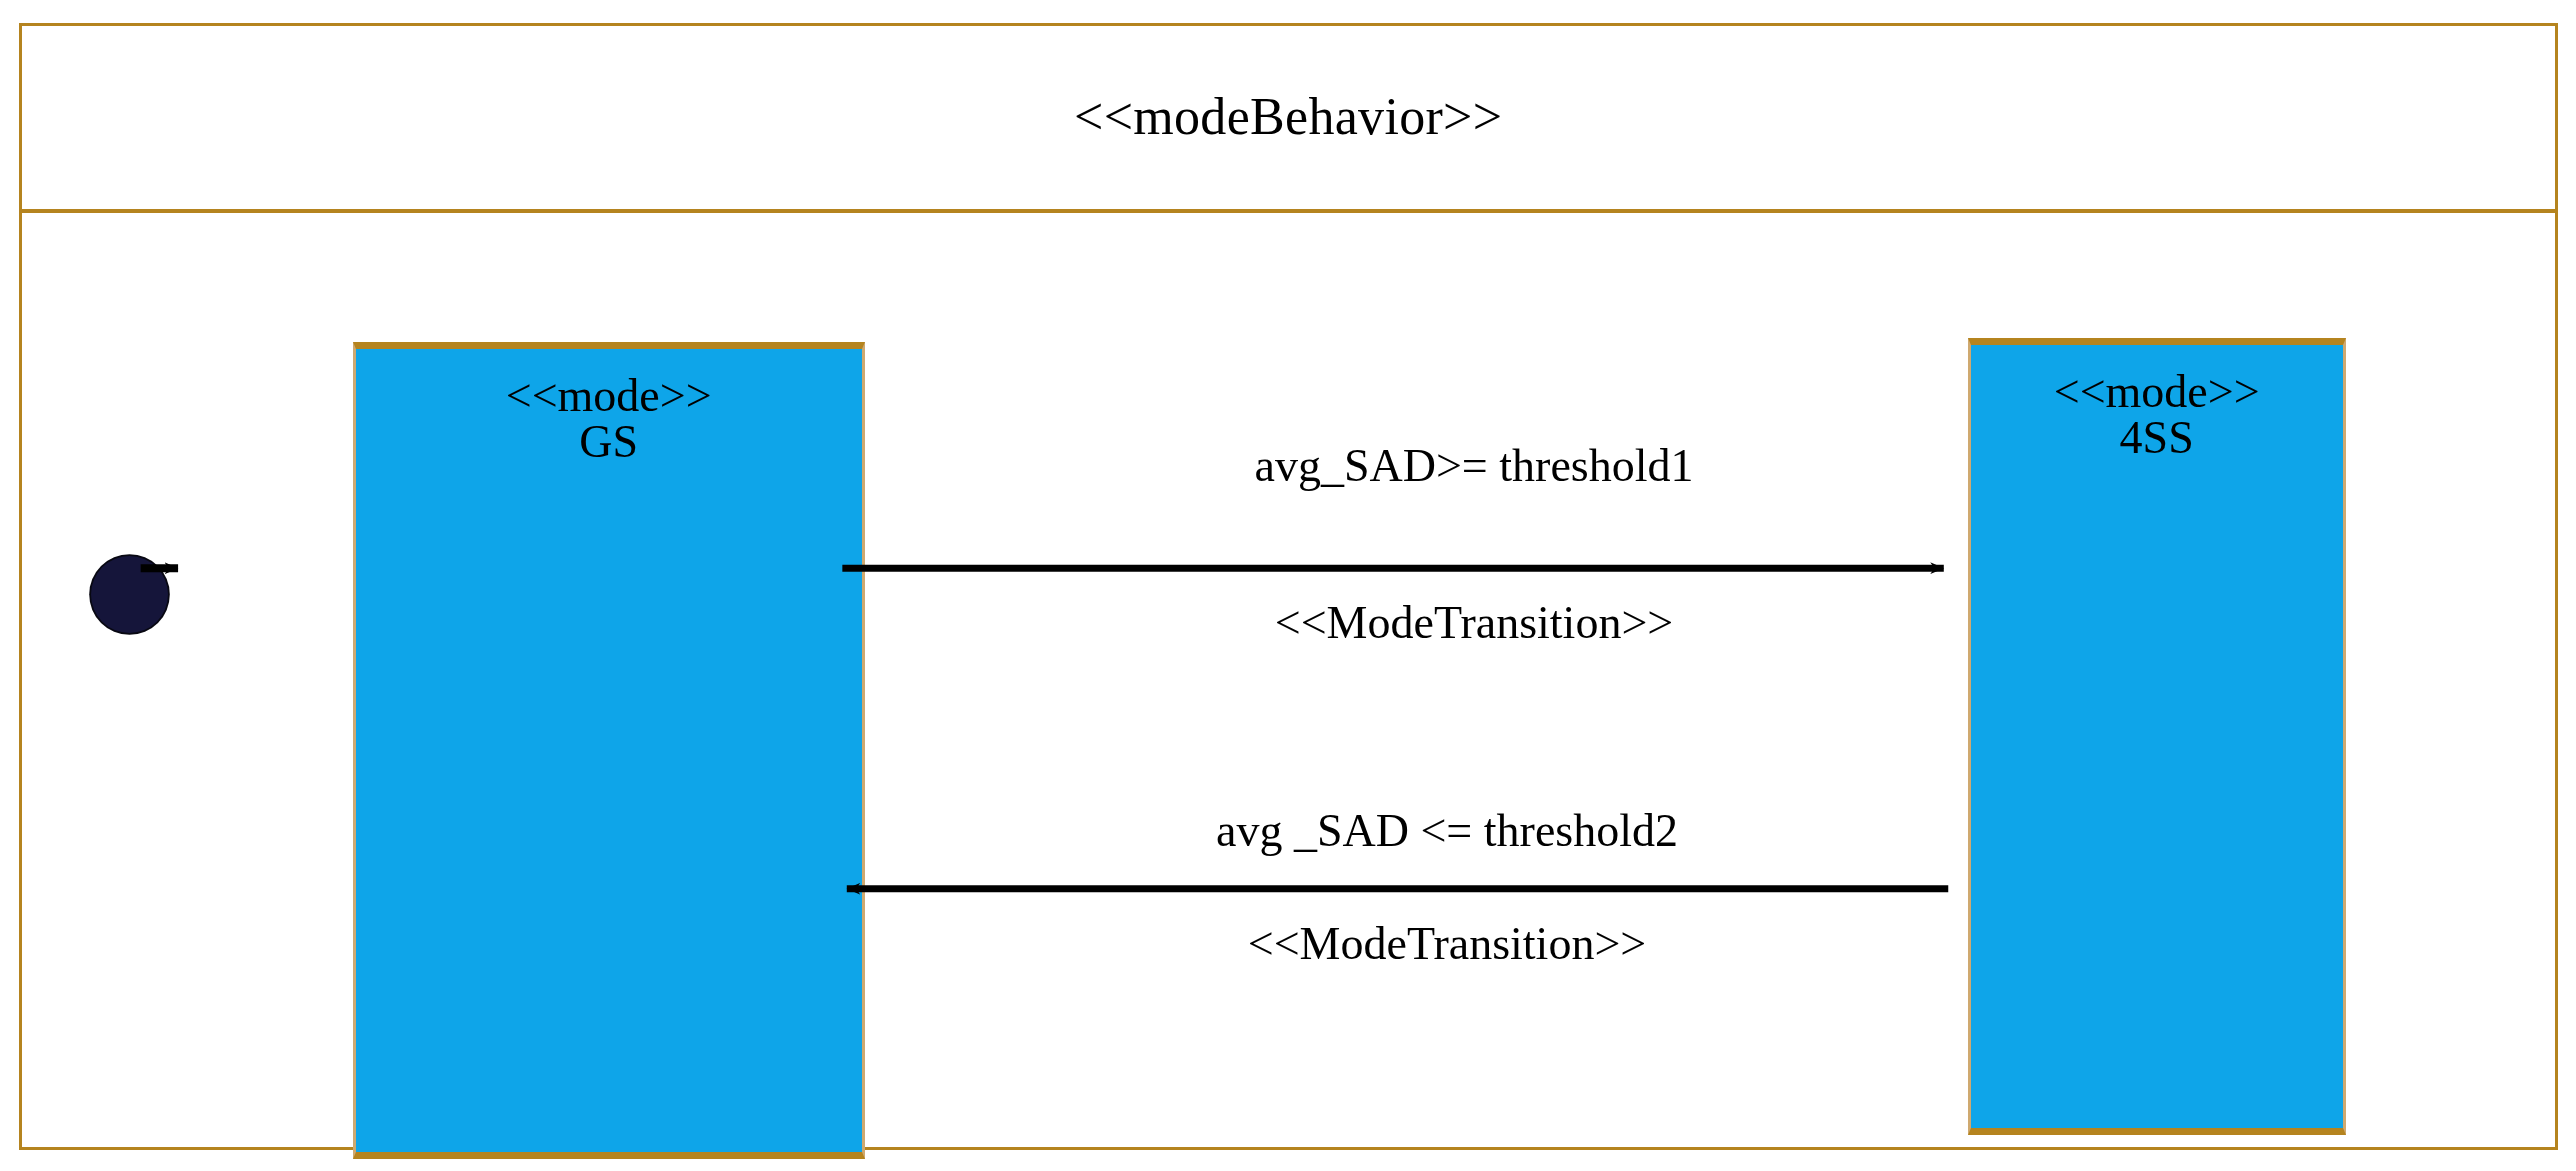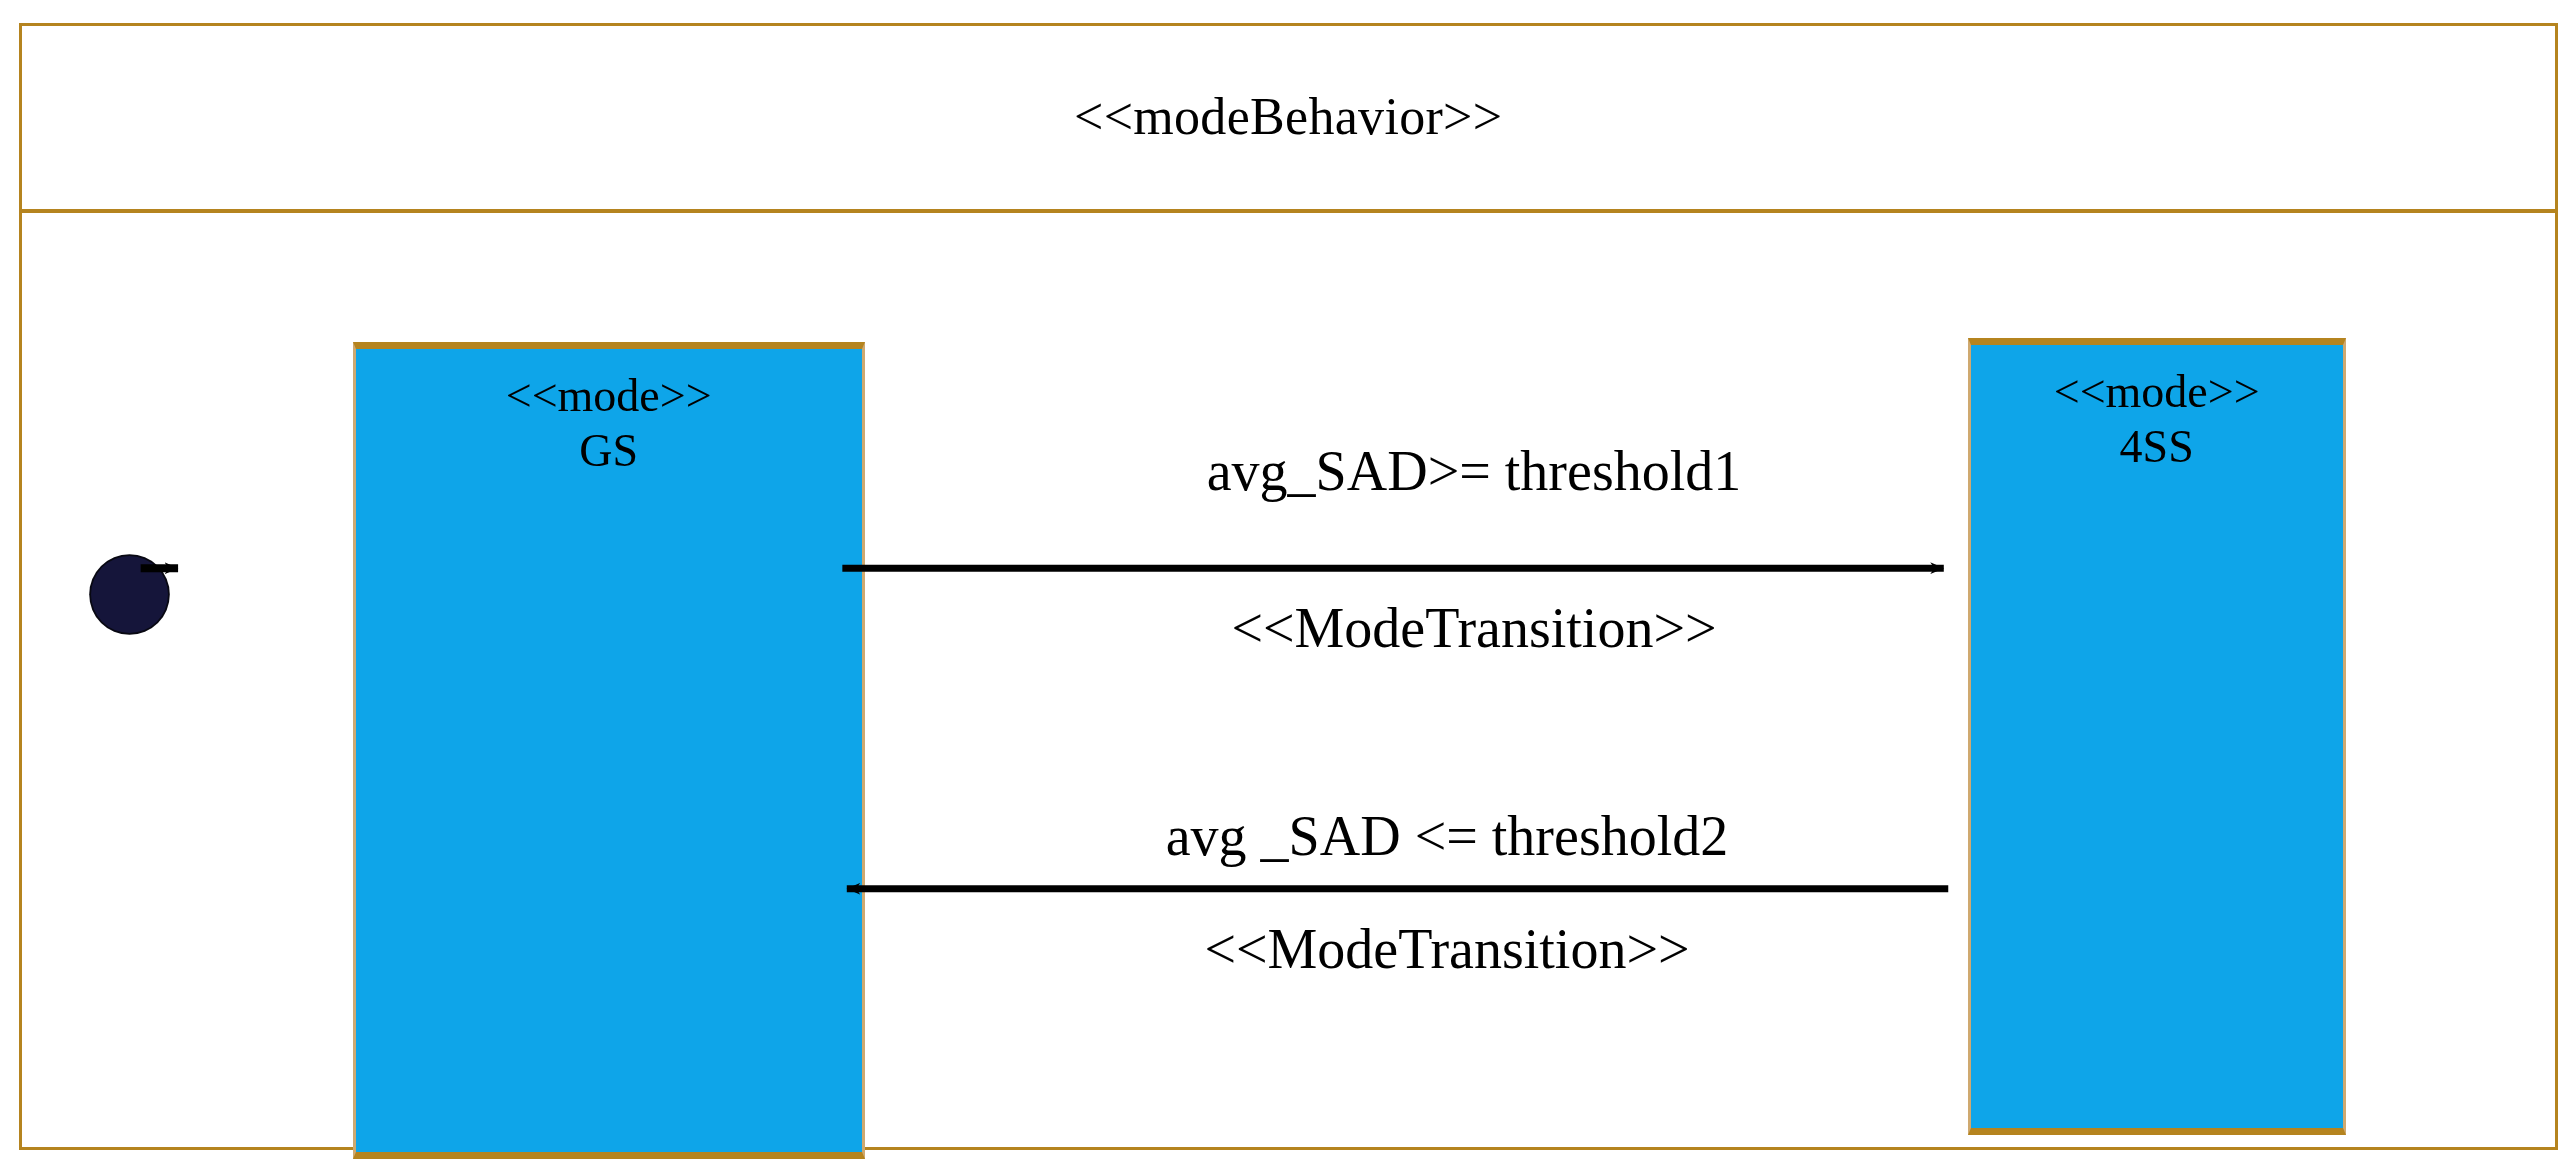--- a/index.html
+++ b/index.html
@@ -66,21 +66,21 @@
   .mode-box .mode-label {
     position: absolute;
     left: 0;
     right: 0;
     text-align: center;
     font-size: 46px;
     line-height: 1.18;
     white-space: pre;
   }
   .mode-box .mode-stereotype { top: 19.6px; }
-  .mode-box .mode-name { top: 75px; text-align: center; }
+  .mode-box .mode-name { top: 66px; text-align: center; }
 
   #mode-box-gs {
     left: 331px;
     top: 316px;
     width: 512px;
     height: 817px;
   }
   #mode-box-4ss {
     left: 1946px;
     top: 312px;
@@ -107,21 +107,21 @@
     top: 0;
     width: 2576px;
     height: 1172px;
     pointer-events: none;
   }
 
   
   .edge-label {
     position: absolute;
     text-align: center;
-    font-size: 56px;
+    font-size: 46px;
     line-height: 1.1;
     white-space: pre;
   }
   #label-t1-guard      { left: 971px; top: 441px;  width: 1006px; }
   #label-t1-stereotype { left: 971px; top: 598px;  width: 1006px; }
   #label-t2-guard      { left: 944px; top: 761px;  width: 1006px; margin-top: 45px; }
   #label-t2-stereotype { left: 944px; top: 919px; width: 1006px; }
 </style>
 </head>
 <body>

